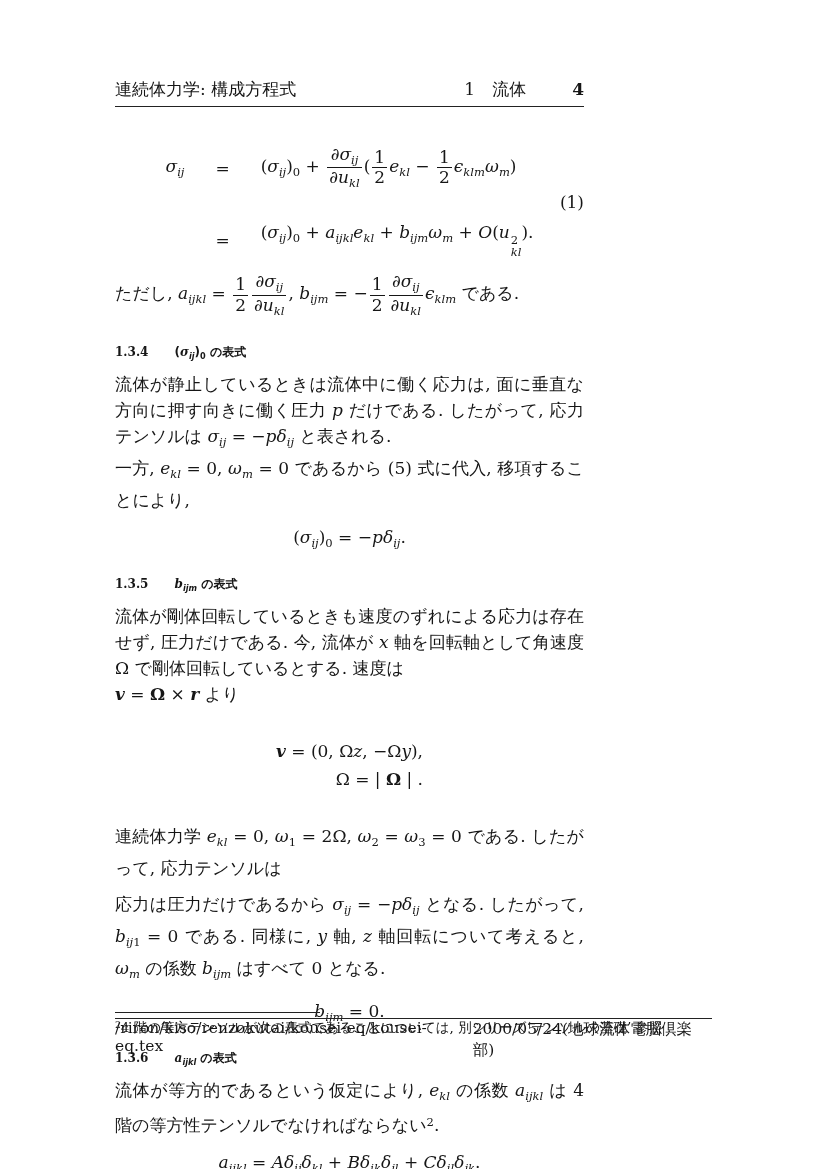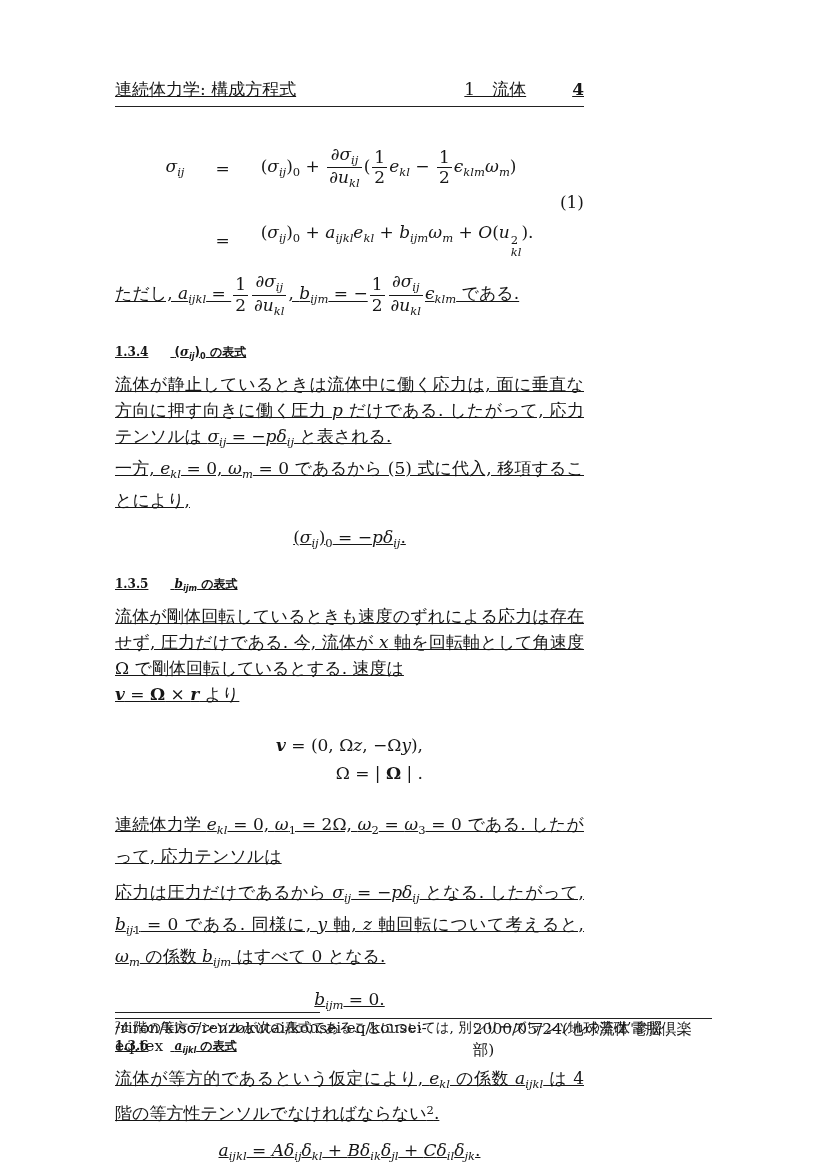--- a/index.html
+++ b/index.html
@@ -3,21 +3,21 @@
 <meta charset="utf-8">
 <style>
   * { margin:0; padding:0; box-sizing:border-box; }
   html,body { background:#ffffff; }
   body {
     width:826px; height:1169px; overflow:hidden;
     color:#161616;
     font-family:"DejaVu Serif","Liberation Serif",serif;
     font-size:17px;
   }
-  .page { position:relative; width:698px; height:1169px; padding:78px 114px 0 115px;text-decoration:underline; }
+  .page { position:relative; width:698px; height:1169px; padding:78px 114px 0 115px; }
 
   
   .hdr { display:flex; justify-content:space-between; align-items:baseline;
          border-bottom:1.5px solid #222; padding-bottom:5px; }
   .hdr-right { display:flex; align-items:baseline; }
   .hdr-sec { margin-right:46px; }
   .hdr-page { font-weight:bold; }
 
   
   .i  { font-family:"DejaVu Serif","Liberation Serif",serif; font-style:italic; }
@@ -43,21 +43,21 @@
   .tadashi { margin-top:14px; line-height:1.25; }
 
   
   .shead { margin-top:26px; font-weight:bold;
            font-family:"DejaVu Sans","Liberation Sans",sans-serif; font-size:12px; }
   .shead .hnum { font-family:"DejaVu Serif","Liberation Serif",serif; margin-right:22px; }
 
   .para { margin-top:10px; line-height:26px; text-align:justify; }
 
   .deq { margin:14px 0; text-align:center; }
-  .deq-pair { margin:24px 0; text-align:center; }
+  .deq-pair { margin:30px 0; text-align:center; }
   .deq-pair .inner { display:inline-block; text-align:right; line-height:28px; }
 
   
   .footnote { position:absolute; left:115px; top:1012px; width:597px; font-size:13.5px; }
   .fnrule { width:205px; border-top:1.2px solid #222; margin-bottom:5px; }
   .fntext { line-height:1.45; }
 
   
   .ftr { position:absolute; left:115px; top:1018px; width:597px;
          border-top:1.5px solid #222; padding-top:0;

